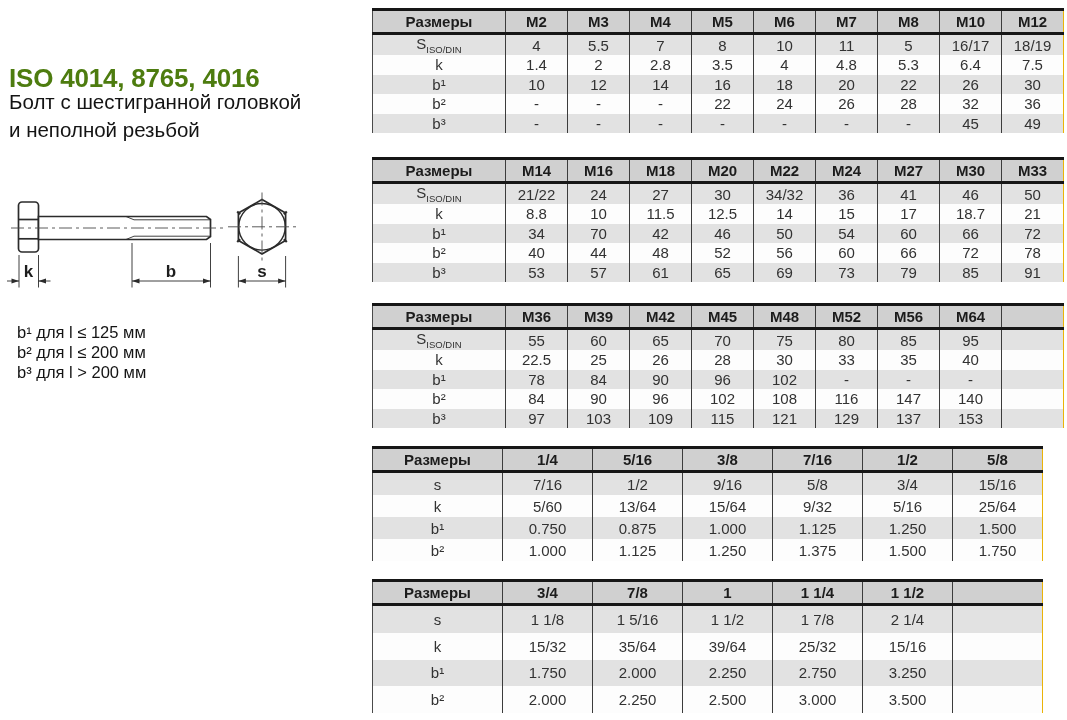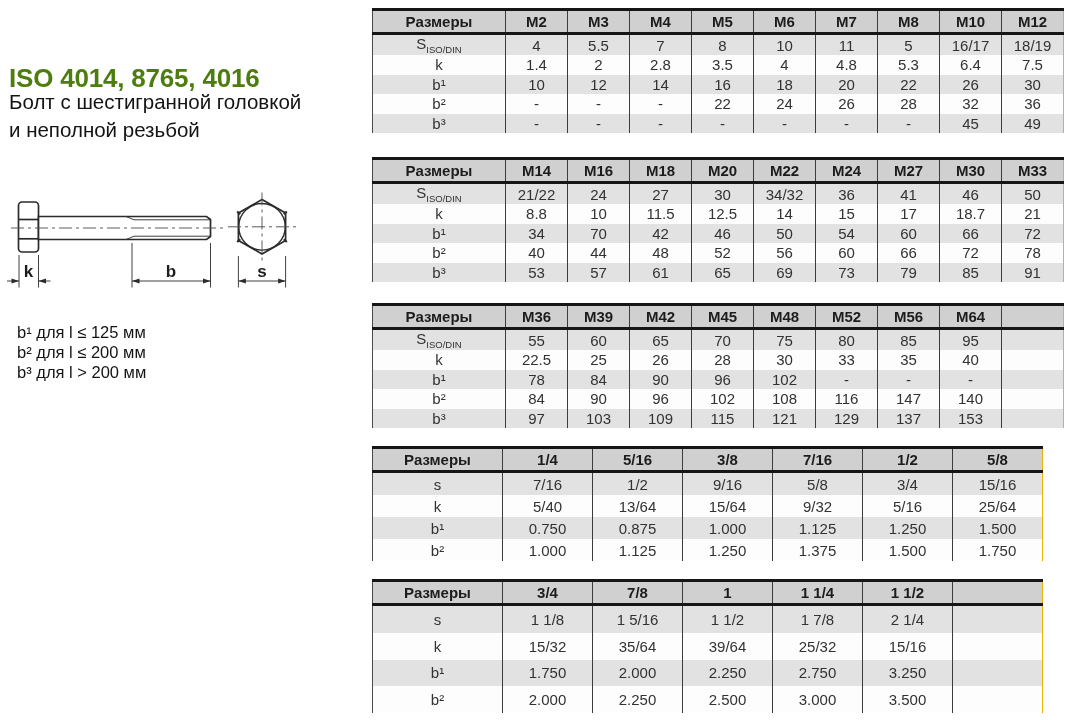--- a/index.html
+++ b/index.html
@@ -415,21 +415,21 @@
           <td><span>s</span></td>
           <td>7/16</td>
           <td>1/2</td>
           <td>9/16</td>
           <td>5/8</td>
           <td>3/4</td>
           <td>15/16</td>
         </tr>
         <tr>
           <td><span>k</span></td>
-          <td>5/40</td>
+          <td>5/60</td>
           <td>13/64</td>
           <td>15/64</td>
           <td>9/32</td>
           <td>5/16</td>
           <td>25/64</td>
         </tr>
         <tr>
           <td><span>b¹</span></td>
           <td>0.750</td>
           <td>0.875</td>

